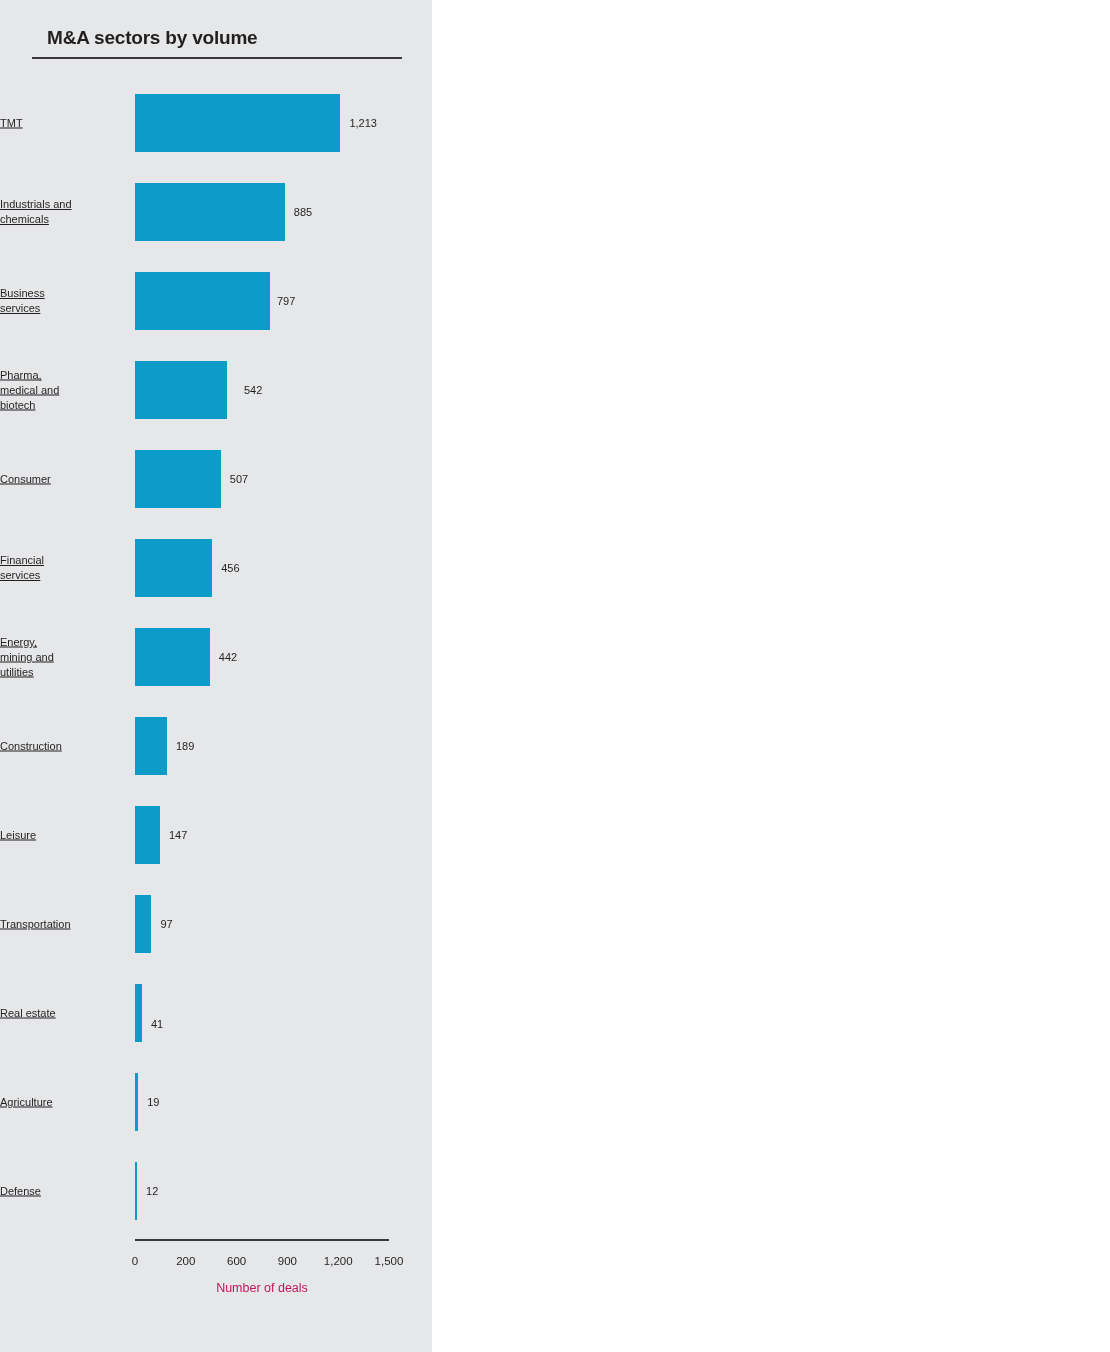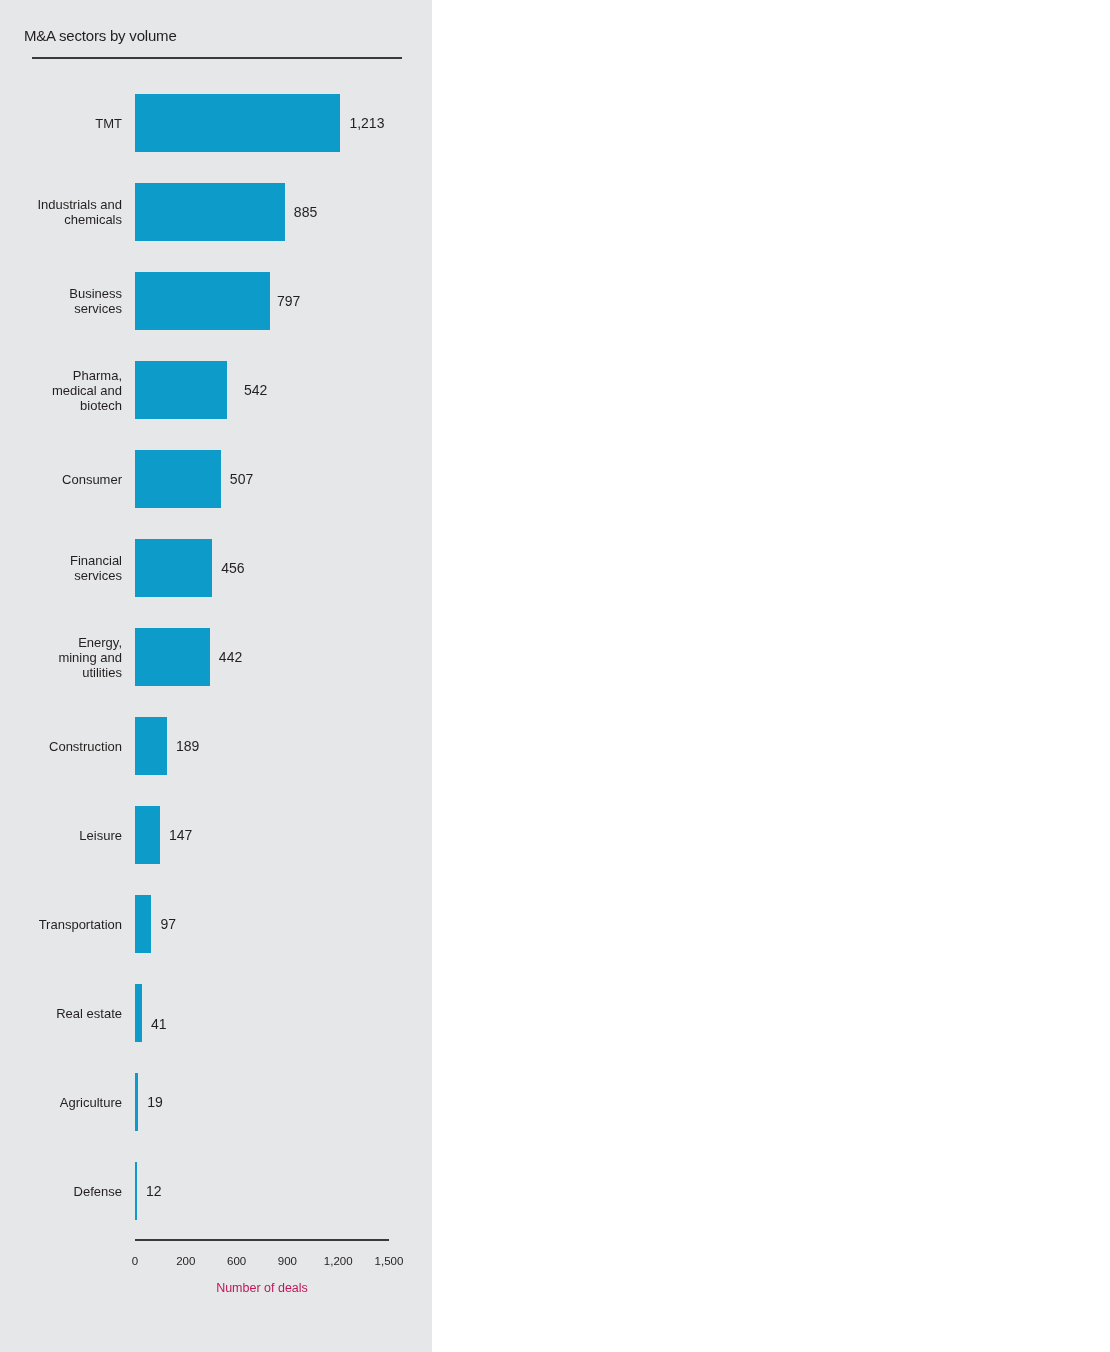--- a/index.html
+++ b/index.html
@@ -22,24 +22,24 @@
     top: 0;
     width: 432px;
     height: 1352px;
     background: #e6e7e8;
     box-sizing: border-box;
   }
 
   
   #chart-title {
     position: absolute;
-    left: 24px;
+    left: 47px;
     top: 27px;
-    font-size: 15px;
-    font-weight: normal;
+    font-size: 19px;
+    font-weight: bold;
     color: #231f20;
     letter-spacing: -0.2px;
     white-space: nowrap;
   }
   #title-rule {
     position: absolute;
     left: 32px;
     top: 57px;
     width: 370px;
     height: 2px;
@@ -60,39 +60,40 @@
     left: 0;
     width: 432px;
     height: 58px;
   }
   .row-label {
     position: absolute;
     left: 0;
     width: 122px;
     top: 50%;
     transform: translateY(-50%);
-    text-align: right;
-    font-size: 13px;
+    text-align: left;
+    font-size: 11px;
     line-height: 15px;
     color: #231f20;
     white-space: pre-line;
+    text-decoration: underline;
   }
   .bar {
     position: absolute;
     left: 135px;
     top: 0;
     height: 58px;
     background: #0d9cc9;
     min-width: 2px;
   }
   .bar-value {
     position: absolute;
     top: 50%;
     transform: translateY(-50%);
-    font-size: 14px;
+    font-size: 11px;
     color: #231f20;
     white-space: nowrap;
   }
 
   
   #axis-line {
     position: absolute;
     left: 135px;
     top: 1239px;
     width: 254px;

